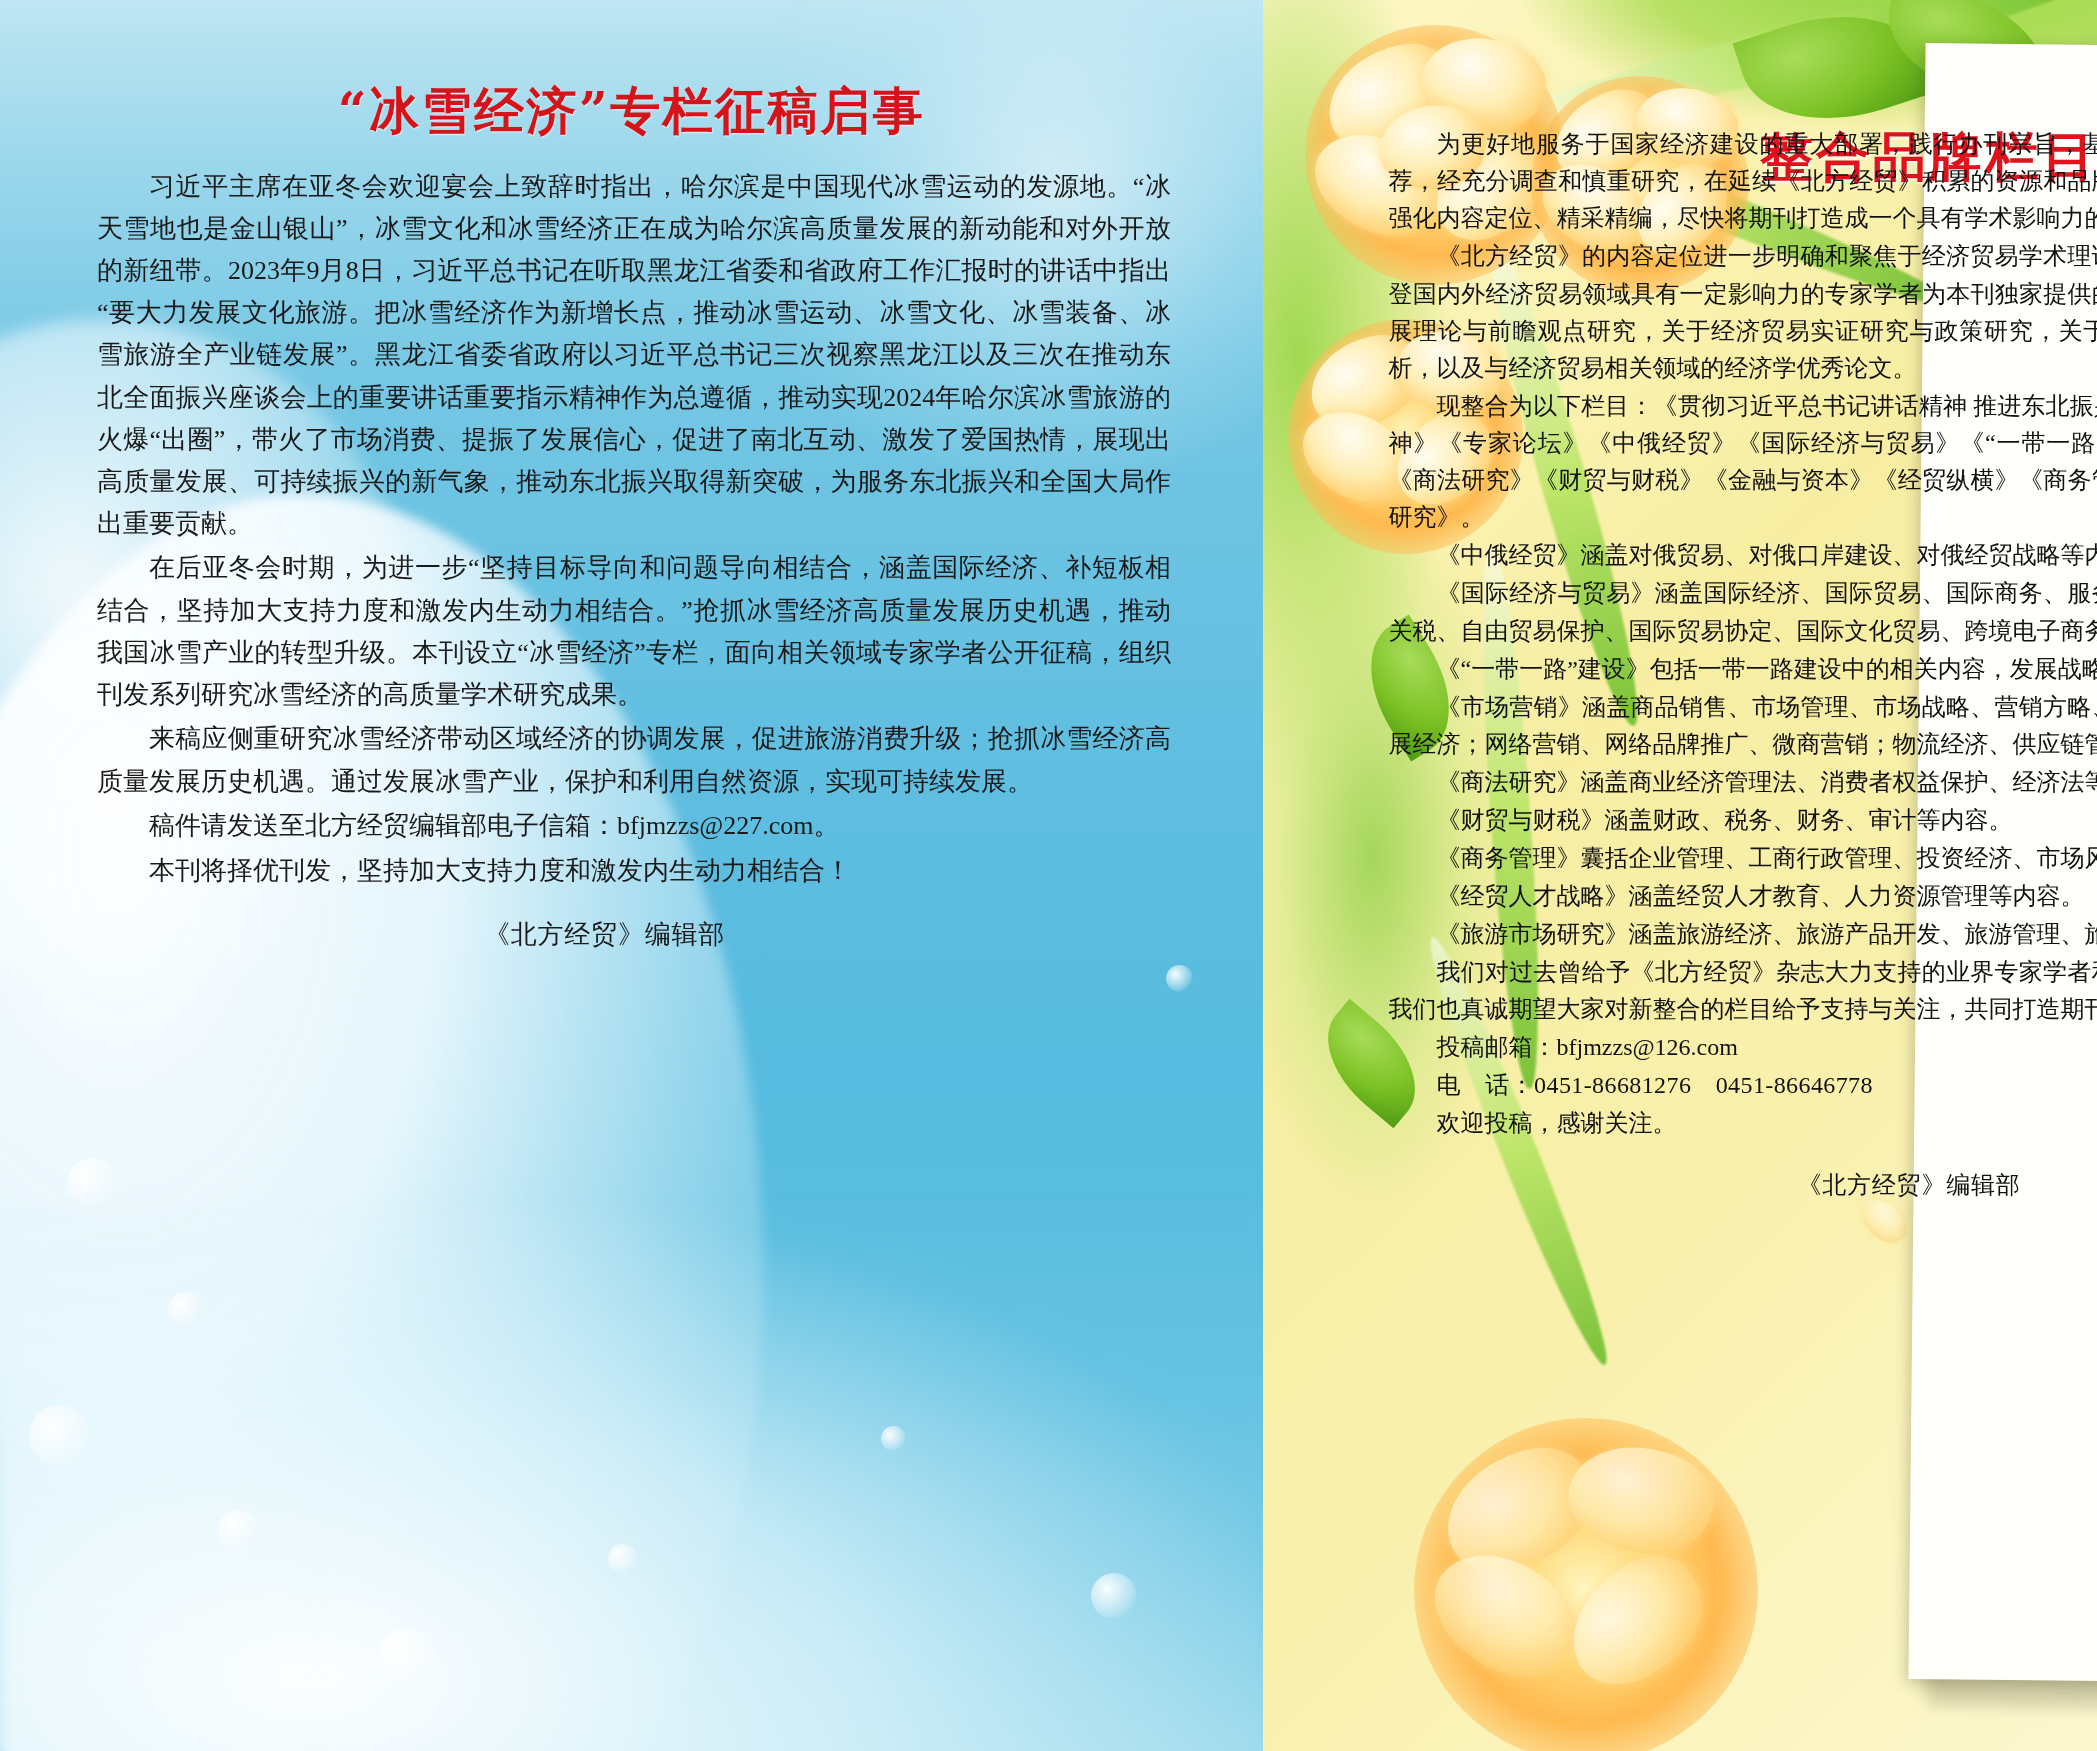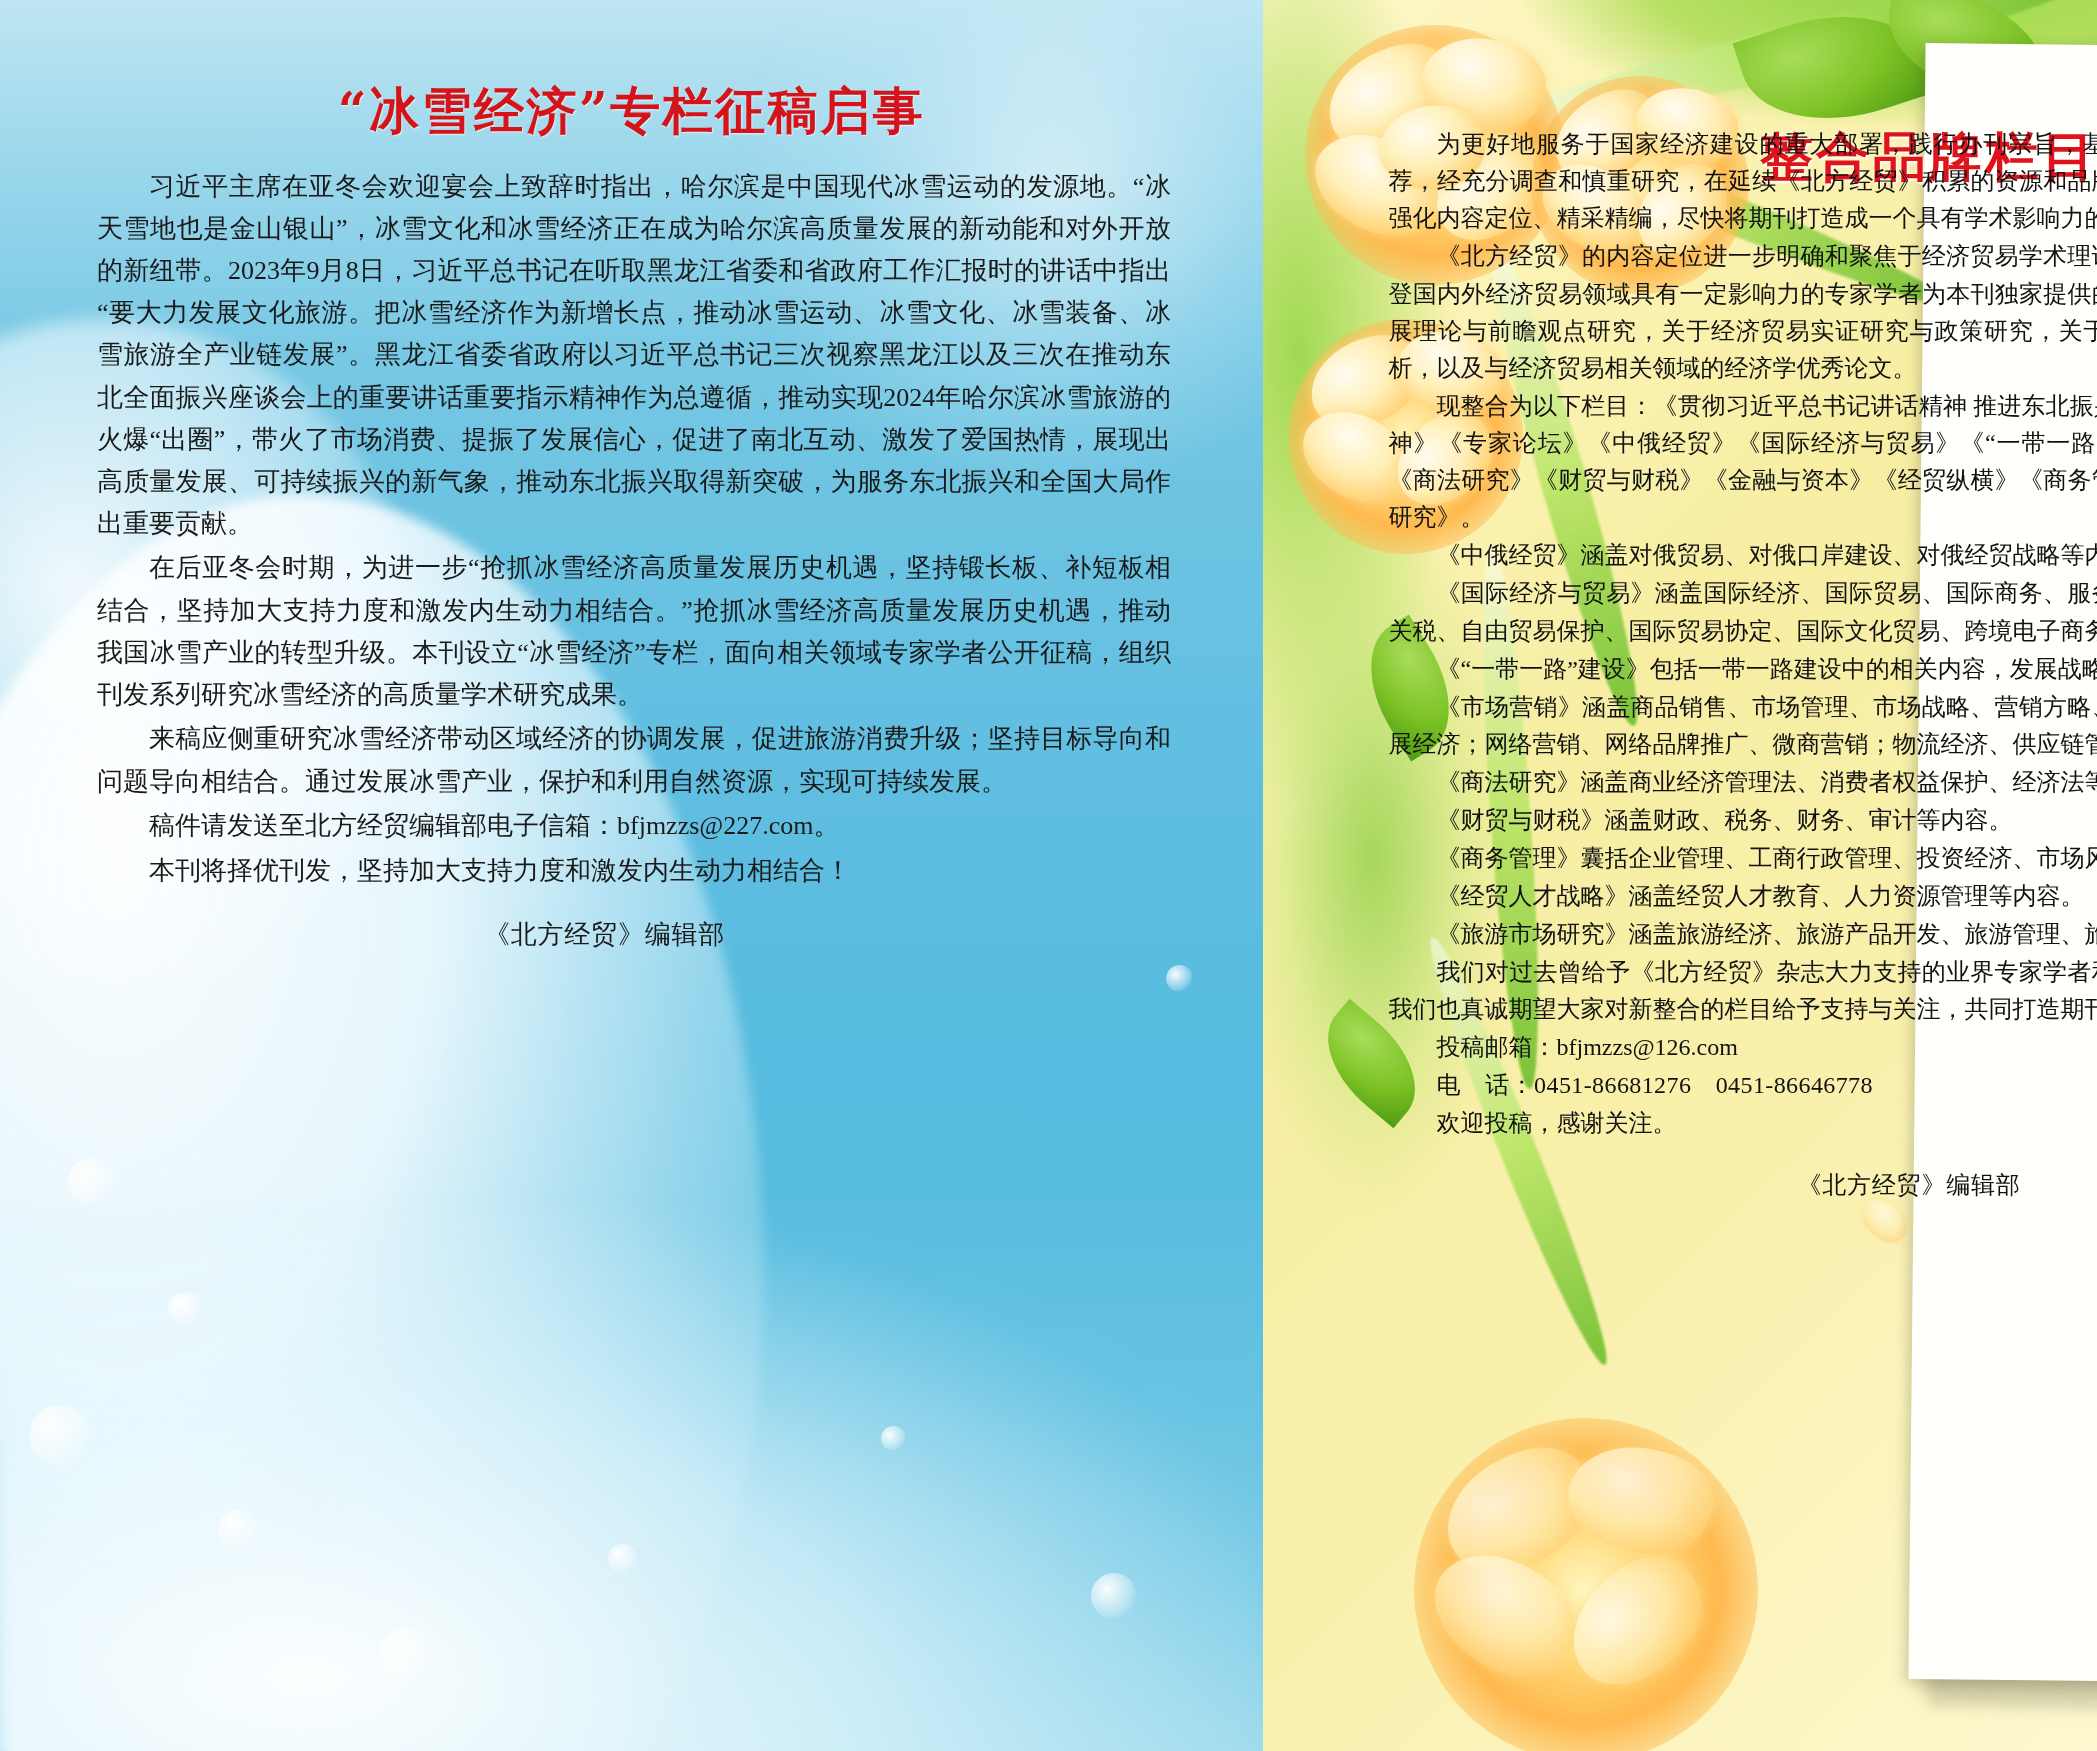--- a/index.html
+++ b/index.html
@@ -268,22 +268,22 @@
     <div class="bokeh" style="left:608px; top:1544px; width:29px; height:29px;"></div>
     <div class="bokeh" style="left:881px; top:1426px; width:25px; height:25px;"></div>
     <div class="bokeh" style="left:1091px; top:1573px; width:46px; height:46px;"></div>
     <div class="bokeh" style="left:105px; top:789px; width:23px; height:23px;"></div>
     <div class="bokeh" style="left:1166px; top:965px; width:27px; height:27px;"></div>
 
     <div class="left-content">
       <div class="left-title">“冰雪经济”专栏征稿启事</div>
       <div class="left-body">
         <p>习近平主席在亚冬会欢迎宴会上致辞时指出，哈尔滨是中国现代冰雪运动的发源地。“冰天雪地也是金山银山”，冰雪文化和冰雪经济正在成为哈尔滨高质量发展的新动能和对外开放的新纽带。2023年9月8日，习近平总书记在听取黑龙江省委和省政府工作汇报时的讲话中指出“要大力发展文化旅游。把冰雪经济作为新增长点，推动冰雪运动、冰雪文化、冰雪装备、冰雪旅游全产业链发展”。黑龙江省委省政府以习近平总书记三次视察黑龙江以及三次在推动东北全面振兴座谈会上的重要讲话重要指示精神作为总遵循，推动实现2024年哈尔滨冰雪旅游的火爆“出圈”，带火了市场消费、提振了发展信心，促进了南北互动、激发了爱国热情，展现出高质量发展、可持续振兴的新气象，推动东北振兴取得新突破，为服务东北振兴和全国大局作出重要贡献。</p>
-        <p>在后亚冬会时期，为进一步“抢抓冰雪经济高质量发展历史机遇，坚持锻长板、补短板相结合，坚持加大支持力度和激发内生动力相结合。”抢抓冰雪经济高质量发展历史机遇，推动我国冰雪产业的转型升级。本刊设立“冰雪经济”专栏，面向相关领域专家学者公开征稿，组织刊发系列研究冰雪经济的高质量学术研究成果。</p>
-        <p>来稿应侧重研究冰雪经济带动区域经济的协调发展，促进旅游消费升级；坚持目标导向和问题导向相结合。通过发展冰雪产业，保护和利用自然资源，实现可持续发展。</p>
+        <p>在后亚冬会时期，为进一步“坚持目标导向和问题导向相结合，涵盖国际经济、补短板相结合，坚持加大支持力度和激发内生动力相结合。”抢抓冰雪经济高质量发展历史机遇，推动我国冰雪产业的转型升级。本刊设立“冰雪经济”专栏，面向相关领域专家学者公开征稿，组织刊发系列研究冰雪经济的高质量学术研究成果。</p>
+        <p>来稿应侧重研究冰雪经济带动区域经济的协调发展，促进旅游消费升级；抢抓冰雪经济高质量发展历史机遇。通过发展冰雪产业，保护和利用自然资源，实现可持续发展。</p>
         <p>稿件请发送至北方经贸编辑部电子信箱：bfjmzzs@227.com。</p>
         <p>本刊将择优刊发，坚持加大支持力度和激发内生动力相结合！</p>
         <div class="sign">《北方经贸》编辑部</div>
       </div>
     </div>
   </div>
 
   <div class="page-right">
     <div class="right-green-sweep"></div>
     <div class="right-green-left"></div>

